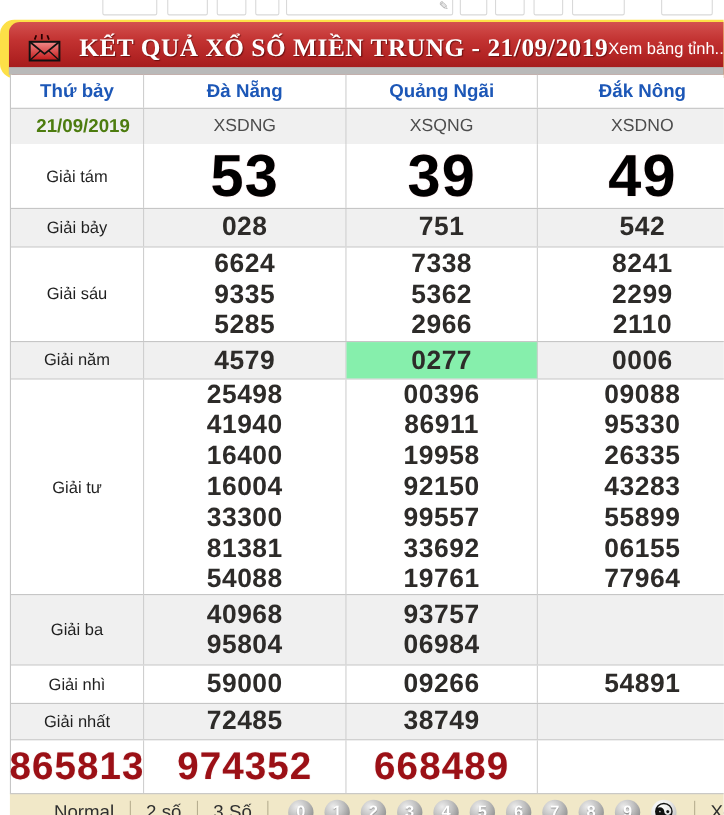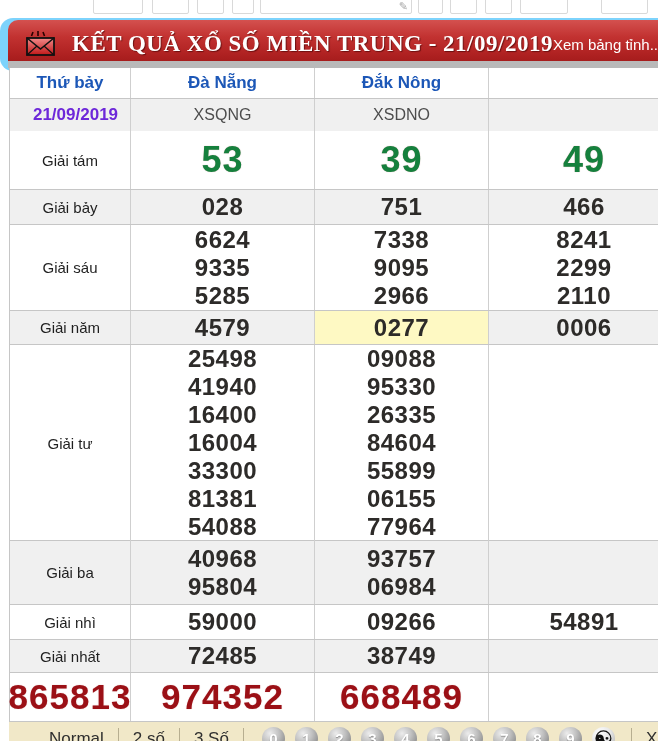--- a/index.html
+++ b/index.html
@@ -10,21 +10,21 @@
   
   .topboxes{position:absolute;top:0;left:0;width:658px;height:16px;}
   .topbox{
     position:absolute;top:-6px;height:20px;background:#fff;
     border:1px solid #d9d9d9;border-radius:2px;box-sizing:border-box;
   }
   .topbox .mini-ico{position:absolute;right:3px;bottom:1px;font-size:11px;color:#a9a9a9;line-height:11px;}
   
   .banner{
     position:absolute;left:0;top:18px;width:658px;height:53px;
-    background:#7dd3fc;border-radius:13px 0 0 13px;
+    background:#fde047;border-radius:13px 0 0 13px;
   }
   .banner-inner{
     position:absolute;left:8px;top:2px;right:0;bottom:0;
     border-radius:10px 0 0 10px;
     background:linear-gradient(#d4514f 0%,#c23231 35%,#b02222 70%,#9c1717 100%);
     border-bottom:3px solid #7c0d0d;box-sizing:border-box;
     display:flex;align-items:center;
   }
   .env-wrap{margin-left:16px;flex:0 0 auto;display:flex;align-items:center;}
   .banner-title{
@@ -45,27 +45,27 @@
   .trow{
     display:grid;grid-template-columns:121px 184px 174px 191px;
     border-top:1px solid #c6c6c6;box-sizing:border-box;background:#fff;
   }
   .trow:first-child{border-top:none;}
   .trow.shaded{background:#f0f0f0;}
   .tcell{
     border-right:1px solid #cfcfcf;box-sizing:border-box;
     display:flex;flex-direction:column;align-items:center;justify-content:center;
   }
-  .tcell.hl{background:#fef9c3;}
+  .tcell.hl{background:#86efac;}
   .hdr .tcell{color:#1c57b7;font-weight:bold;font-size:17px;}
   .daterow .tcell{font-size:16px;color:#4d4d4d;}
-  .daterow .datecell{color:#6d28d9;font-weight:bold;font-size:17px;padding-left:11px;}
+  .daterow .datecell{color:#4d7c0f;font-weight:bold;font-size:17px;padding-left:11px;}
   .labelcell{font-size:15px;color:#1f1f1f;font-weight:normal;text-align:center;}
   .num{font-weight:bold;color:#2d2b29;font-size:24px;line-height:28px;letter-spacing:.5px;}
-  .trow.huge .num{color:#15803d;font-size:36px;line-height:50px;letter-spacing:1px;text-shadow:0 0 1px rgba(155,16,22,.35);}
+  .trow.huge .num{color:#000000;font-size:54px;line-height:50px;letter-spacing:1px;text-shadow:0 0 1px rgba(155,16,22,.35);}
   .trow.special .num{color:#9b1016;font-size:35px;line-height:40px;letter-spacing:1px;text-shadow:0 0 1px rgba(155,16,22,.35);}
   
   .footer{
     position:absolute;left:9px;top:721px;width:649px;height:34px;
     background:#f1e8c8;border-top:1px solid #c6c6c6;box-sizing:border-box;
     display:flex;align-items:center;white-space:nowrap;overflow:hidden;
   }
   .fmode{font-size:17px;color:#2f2f2f;padding:0 14px;cursor:pointer;}
   .fmode:first-child{padding-left:40px;}
   .fdiv{width:1px;height:22px;background:#b7ae90;flex:0 0 auto;}
@@ -118,24 +118,26 @@
 
   </div>
 </div>
 
 <div class="strip"></div>
 
 <div class="rtable">
   <div class="trow hdr" style="height:30px">
     <div class="tcell">Thứ bảy</div>
     <div class="tcell">Đà Nẵng</div>
+    <div class="tcell">Quảng Ngãi</div>
     <div class="tcell">Đắk Nông</div>
   </div>
   <div class="trow daterow shaded" style="height:33px">
     <div class="tcell datecell">21/09/2019</div>
+    <div class="tcell">XSDNG</div>
     <div class="tcell">XSQNG</div>
     <div class="tcell">XSDNO</div>
   </div>
   <div id="prize-rows-host">
       <div class="trow huge" style="height: 58px;">
         <div class="tcell labelcell">Giải tám</div>
         <div class="tcell vals">
           <div class="num">53</div>
         </div>
         <div class="tcell vals">
@@ -147,33 +149,33 @@
       </div>
       <div class="trow  shaded" style="height: 35px;">
         <div class="tcell labelcell">Giải bảy</div>
         <div class="tcell vals">
           <div class="num">028</div>
         </div>
         <div class="tcell vals">
           <div class="num">751</div>
         </div>
         <div class="tcell vals">
-          <div class="num">466</div>
+          <div class="num">542</div>
         </div>
       </div>
       <div class="trow " style="height: 86px;">
         <div class="tcell labelcell">Giải sáu</div>
         <div class="tcell vals">
           <div class="num">6624</div>
           <div class="num">9335</div>
           <div class="num">5285</div>
         </div>
         <div class="tcell vals">
           <div class="num">7338</div>
-          <div class="num">9095</div>
+          <div class="num">5362</div>
           <div class="num">2966</div>
         </div>
         <div class="tcell vals">
           <div class="num">8241</div>
           <div class="num">2299</div>
           <div class="num">2110</div>
         </div>
       </div>
       <div class="trow  shaded" style="height: 34px;">
         <div class="tcell labelcell">Giải năm</div>
@@ -192,24 +194,33 @@
         <div class="tcell vals">
           <div class="num">25498</div>
           <div class="num">41940</div>
           <div class="num">16400</div>
           <div class="num">16004</div>
           <div class="num">33300</div>
           <div class="num">81381</div>
           <div class="num">54088</div>
         </div>
         <div class="tcell vals">
+          <div class="num">00396</div>
+          <div class="num">86911</div>
+          <div class="num">19958</div>
+          <div class="num">92150</div>
+          <div class="num">99557</div>
+          <div class="num">33692</div>
+          <div class="num">19761</div>
+        </div>
+        <div class="tcell vals">
           <div class="num">09088</div>
           <div class="num">95330</div>
           <div class="num">26335</div>
-          <div class="num">84604</div>
+          <div class="num">43283</div>
           <div class="num">55899</div>
           <div class="num">06155</div>
           <div class="num">77964</div>
         </div>
       </div>
       <div class="trow  shaded" style="height: 64px;">
         <div class="tcell labelcell">Giải ba</div>
         <div class="tcell vals">
           <div class="num">40968</div>
           <div class="num">95804</div>

